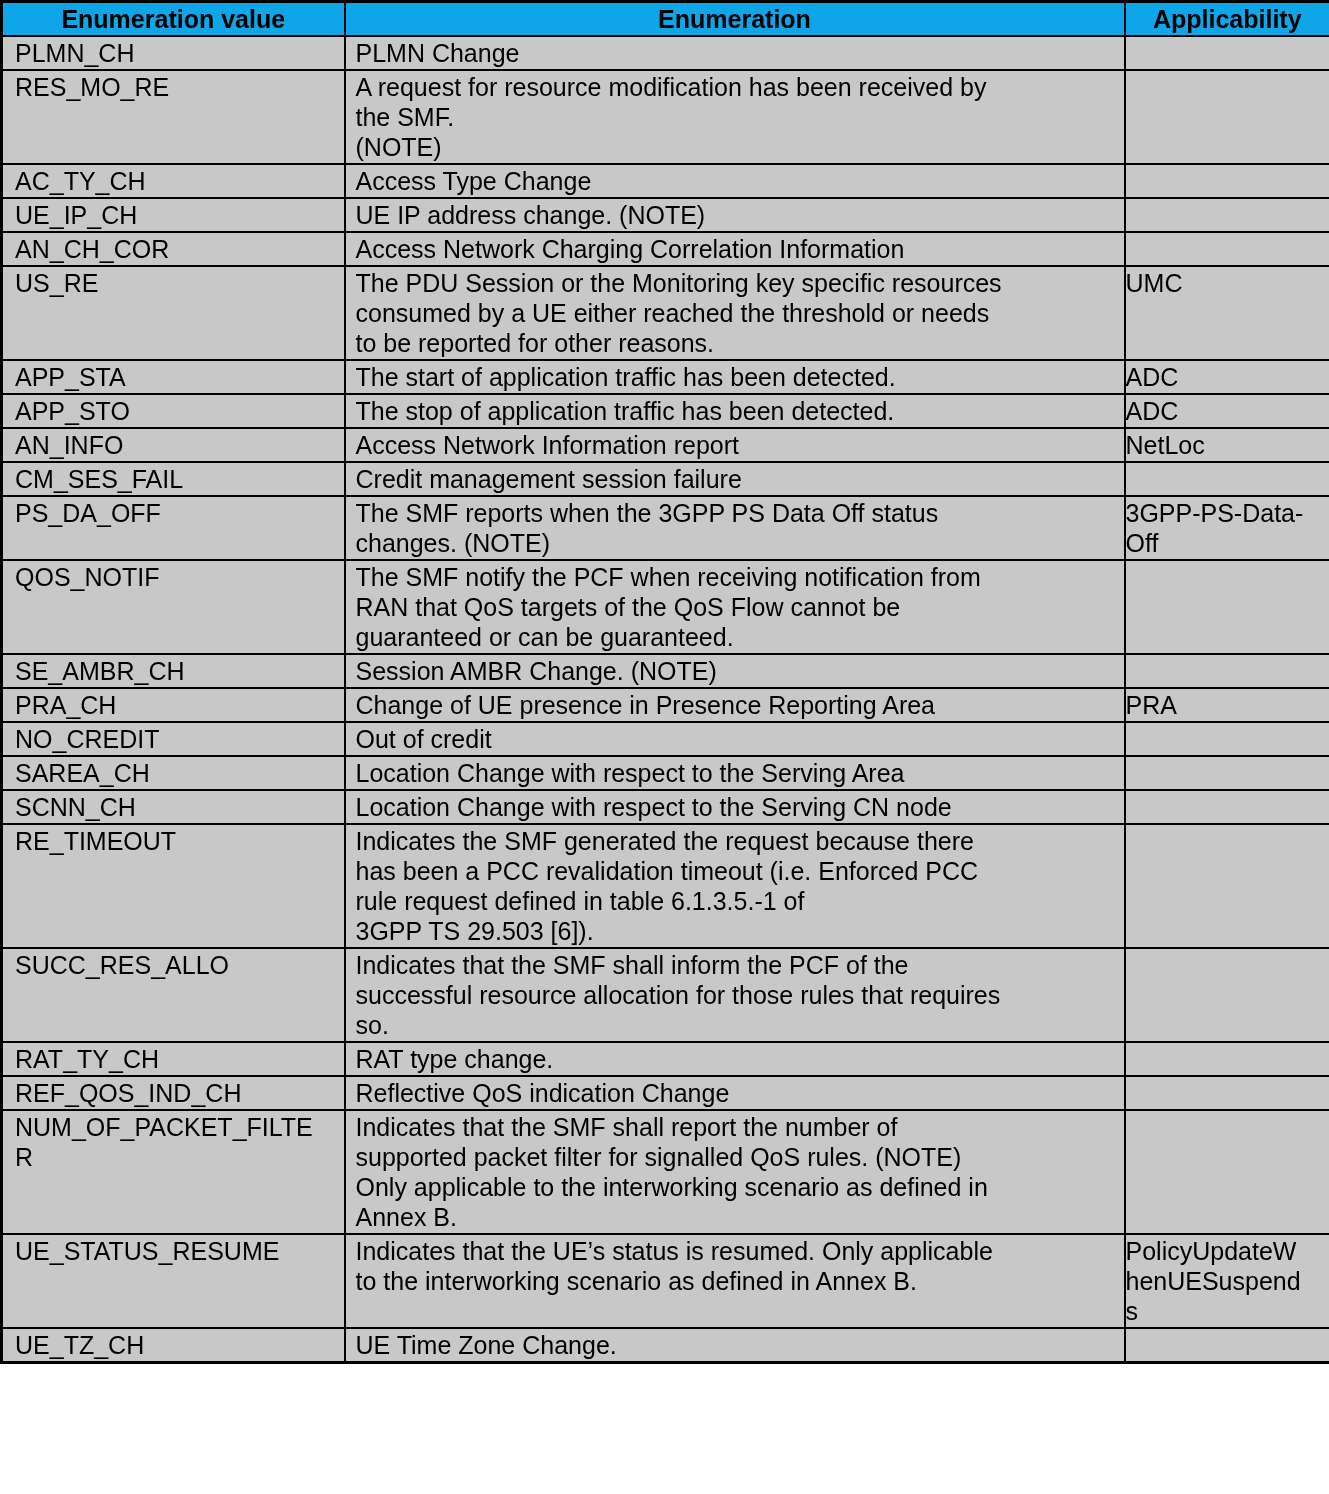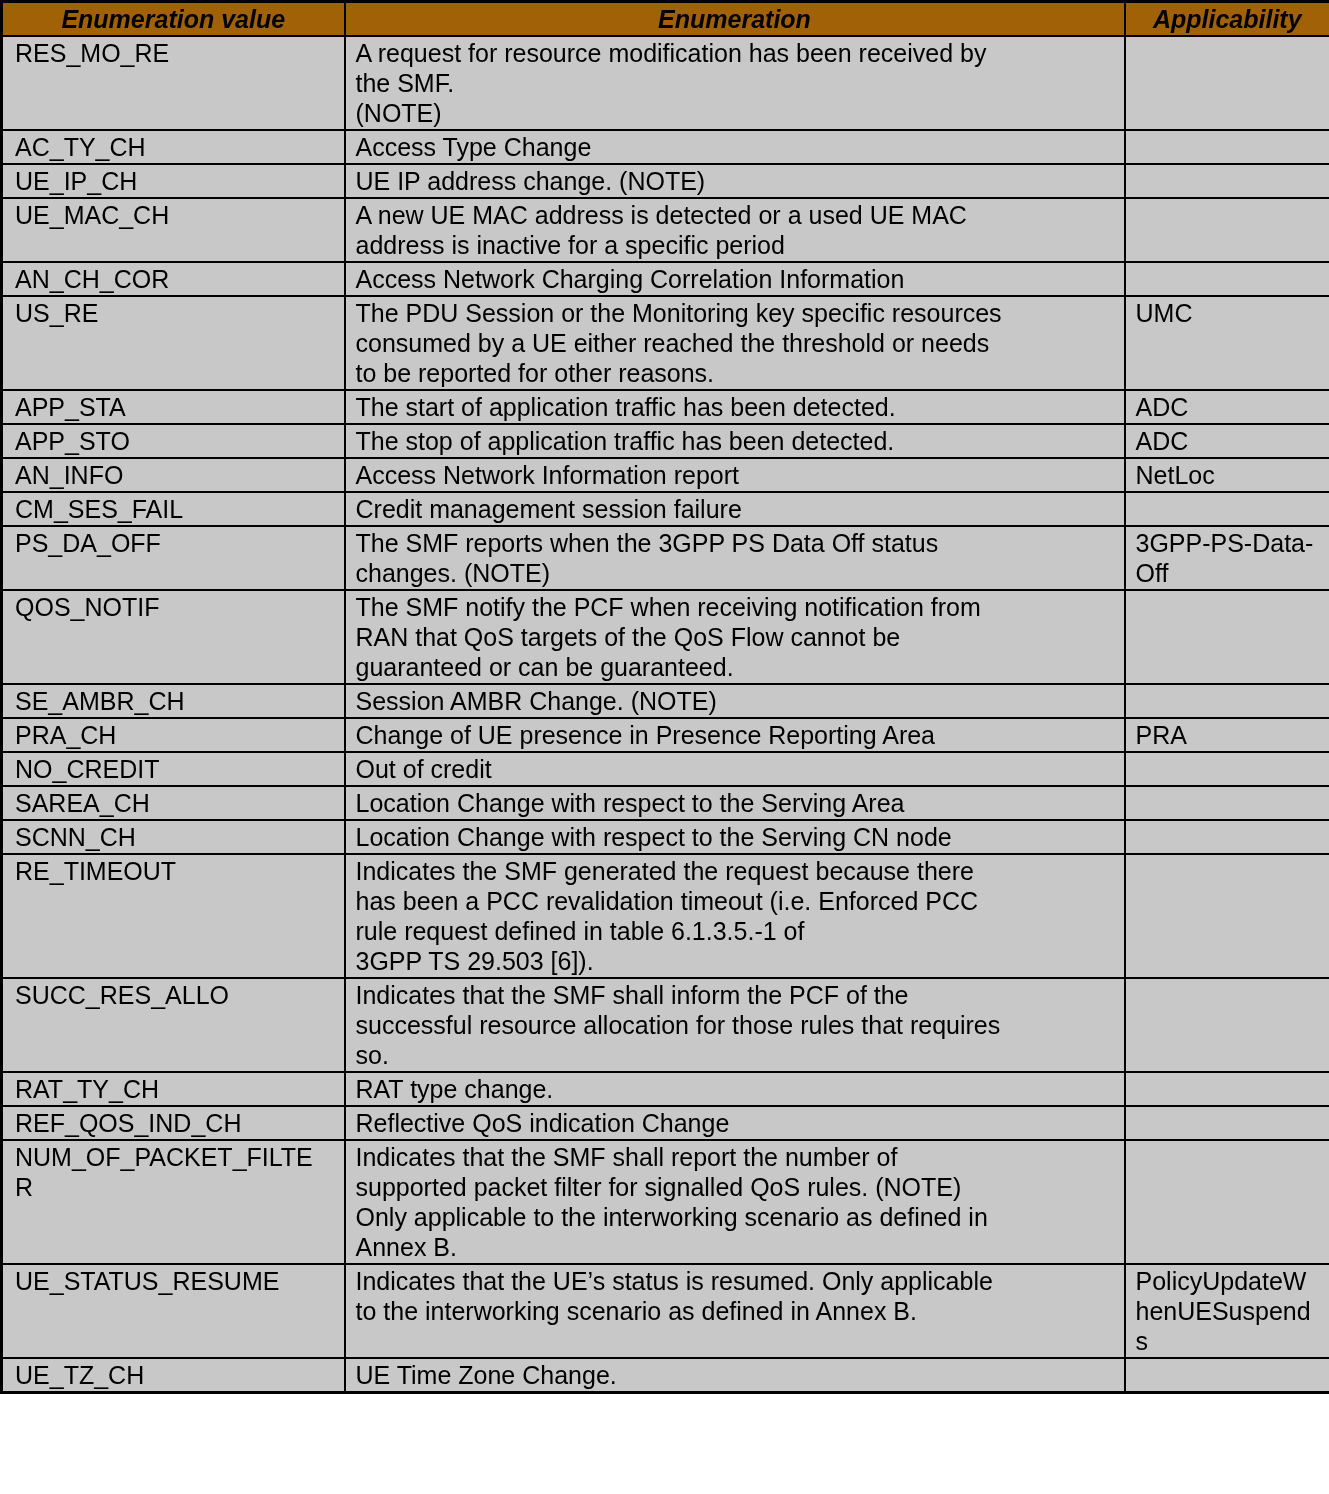--- a/index.html
+++ b/index.html
@@ -24,67 +24,65 @@
   th, td {
     border: 2px solid #000000;
     vertical-align: top;
     font-size: 25px;
     line-height: 30px;
     white-space: pre-line;
     overflow-wrap: anywhere;
     padding: 1px 4px 1px 10px;
   }
   th {
-    background: #a16207;
+    background: #0ea5e9;
     font-weight: bold;
     white-space: normal;
     padding: 1px 2px;
-    font-style: italic;
   }
   td.col-value { padding-left: 12px; }
-  td.col-appl  { padding-left: 10px; padding-right: 2px; }
+  td.col-appl  { padding-left: 0; padding-right: 2px; }
 </style>
 </head>
 <body>
 
 <table class="spec-table">
   <colgroup>
     <col class="c1">
     <col class="c2">
     <col class="c3">
   </colgroup>
   <thead>
     <tr>
       <th>Enumeration value</th>
       <th>Enumeration</th>
       <th>Applicability</th>
     </tr>
   </thead>
   <tbody id="table-body">
       <tr>
+        <td class="col-value">PLMN_CH</td>
+        <td class="col-desc">PLMN Change</td>
+        <td class="col-appl"></td>
+      </tr>
+      <tr>
         <td class="col-value">RES_MO_RE</td>
         <td class="col-desc">A request for resource modification has been received by
 the SMF.
 (NOTE)</td>
         <td class="col-appl"></td>
       </tr>
       <tr>
         <td class="col-value">AC_TY_CH</td>
         <td class="col-desc">Access Type Change</td>
         <td class="col-appl"></td>
       </tr>
       <tr>
         <td class="col-value">UE_IP_CH</td>
         <td class="col-desc">UE IP address change. (NOTE)</td>
-        <td class="col-appl"></td>
-      </tr>
-      <tr>
-        <td class="col-value">UE_MAC_CH</td>
-        <td class="col-desc">A new UE MAC address is detected or a used UE MAC
-address is inactive for a specific period</td>
         <td class="col-appl"></td>
       </tr>
       <tr>
         <td class="col-value">AN_CH_COR</td>
         <td class="col-desc">Access Network Charging Correlation Information</td>
         <td class="col-appl"></td>
       </tr>
       <tr>
         <td class="col-value">US_RE</td>
         <td class="col-desc">The PDU Session or the Monitoring key specific resources

